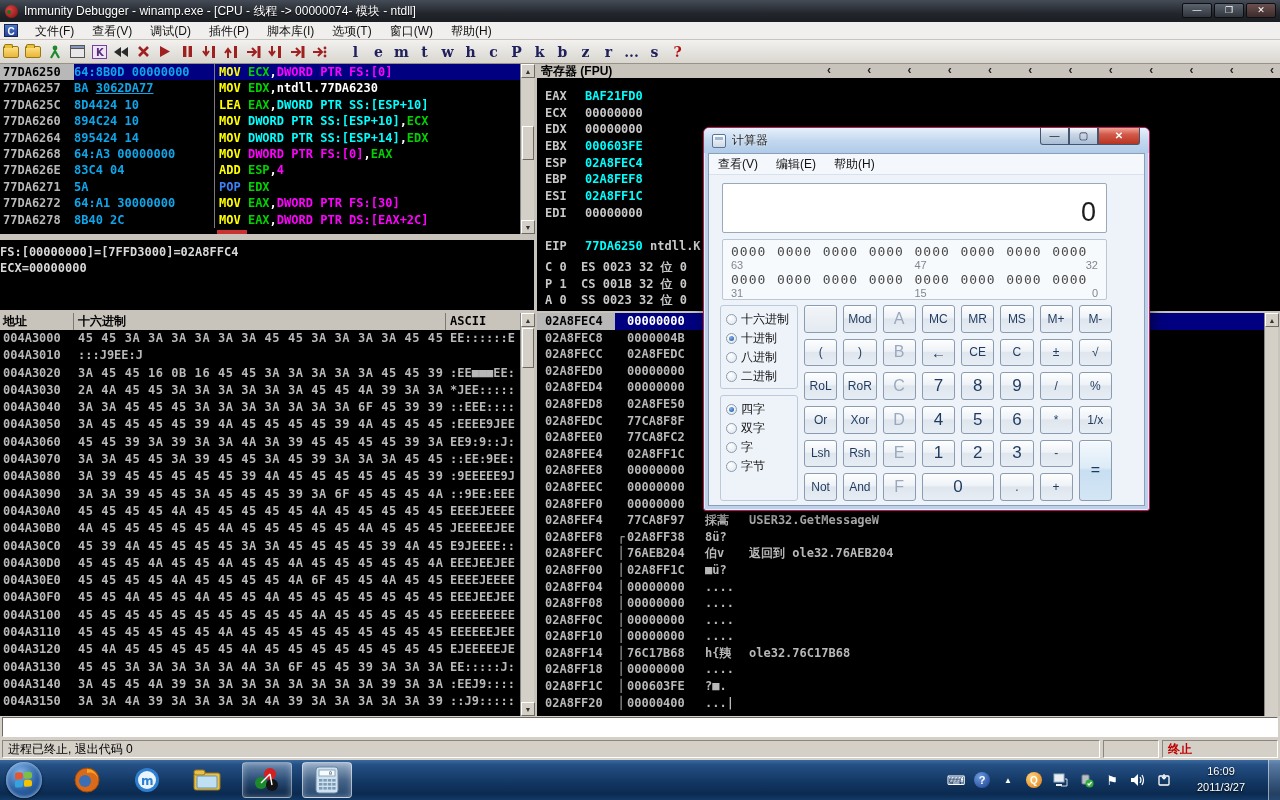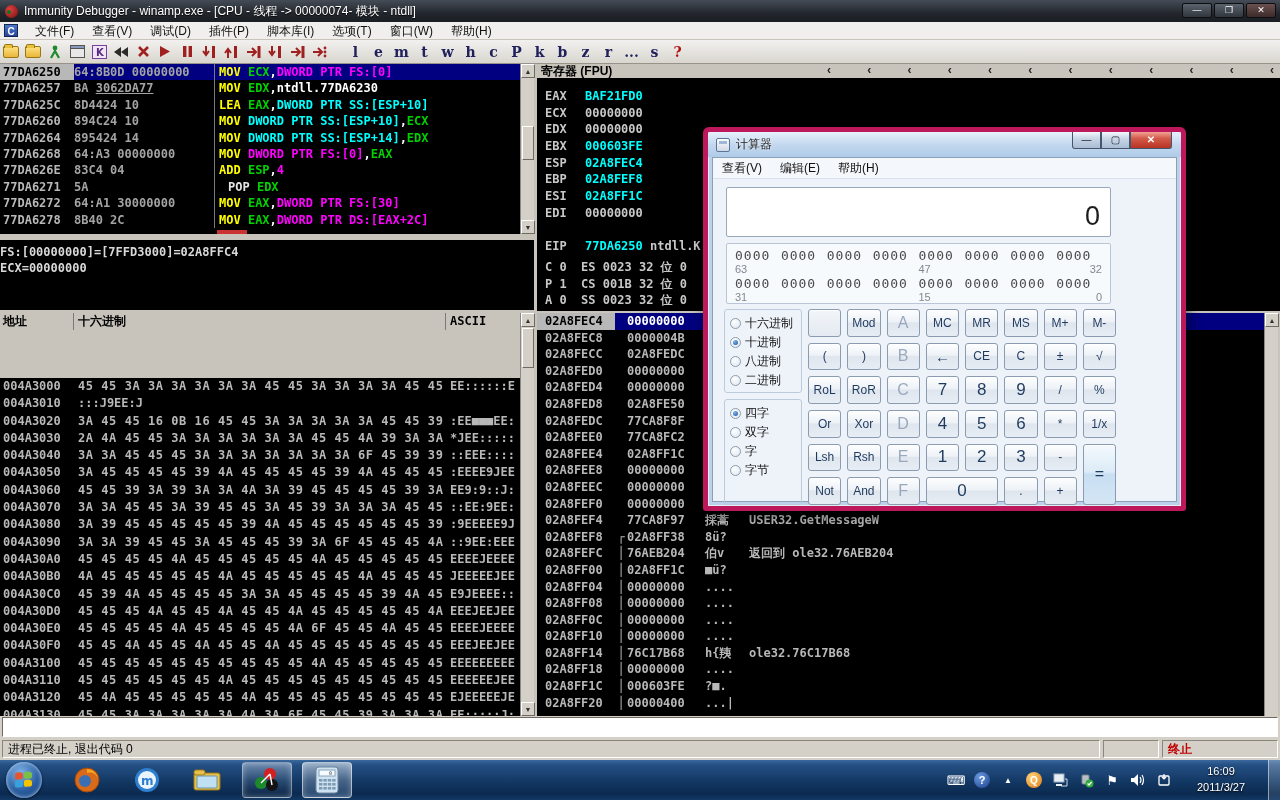--- a/index.html
+++ b/index.html
@@ -36,27 +36,27 @@
   
   .pane { position:absolute; background:#000; overflow:hidden; }
   .scrollbar { position:absolute; width:14px; background:#d4d0c8; border-left:1px solid #888; }
   .sb-btn { width:14px; height:14px; background:#d4d0c8; border:1px solid; border-color:#fff #6e6a63 #6e6a63 #fff;
     font-size:7px; color:#333; text-align:center; line-height:13px; }
   .sb-thumb { position:absolute; left:1px; width:12px; background:#d4d0c8; border:1px solid; border-color:#fff #6e6a63 #6e6a63 #fff; }
 
   
   .dr { display:flex; height:16.4px; line-height:16.4px; white-space:pre; }
   .da { width:74px; color:#b8b8b8; padding-left:3px; flex:none; }
-  .db { width:141px; color:#a3a3a3; flex:none; overflow:hidden; border-right:1px solid #7a7a7a; }
+  .db { width:141px; color:#0ea5e9; flex:none; overflow:hidden; border-right:1px solid #7a7a7a; }
   .dd { padding-left:4px; flex:1; overflow:hidden; }
   .dr.sel { background:#000080; }
   .dr.sel .da { background:#b8b8b8; color:#000; }
   .u { text-decoration:underline; }
   .y { color:#ffff00; } .g { color:#00d200; } .p { color:#ff00ff; }
-  .c { color:#00ffff; } .w { color:#ffffff; } .b { color:#e5e5e5;margin-left:9px; }
+  .c { color:#00ffff; } .w { color:#ffffff; } .b { color:#3b82f6; }
 
   
   #infopane div { color:#d8d8d8; line-height:16px; white-space:pre; }
 
   
   #reg-header { position:absolute; left:537px; top:64px; width:743px; height:14px; background:#c8c4bc; }
   #reg-title { position:absolute; left:4px; top:0; font-size:12px; font-weight:bold; color:#000; line-height:14px; }
   #chevrons { position:absolute; left:290px; right:6px; top:0; height:14px; display:flex; justify-content:space-between; }
   #chevrons span { font-size:12px; font-weight:bold; color:#222; line-height:13px; }
   .rr { display:flex; height:16.7px; line-height:16.7px; white-space:pre; }
@@ -89,22 +89,22 @@
   
   #cmdbar { position:absolute; left:0; top:716px; width:1280px; height:22px; background:#d4d0c8; padding:1px 2px; }
   #cmd-input { width:100%; height:20px; border:1px solid; border-color:#6e6a63 #fff #fff #6e6a63; background:#fff; font-size:12px; padding:0 4px; }
   #statusbar { position:absolute; left:0; top:738px; width:1280px; height:22px; background:#d4d0c8; display:flex; gap:3px; padding:2px 2px; }
   .status-cell { border:1px solid; border-color:#8a867e #fff #fff #8a867e; font-size:12px; line-height:16px; padding:0 5px; }
   #status-left { flex:1; color:#000; }
   #status-mid { width:56px; }
   #status-right { width:116px; color:#c00000; font-weight:bold; }
 
   
-  #calc { position:absolute; left:703px; top:127px; width:483px; height:384px;
-    background:#bdd2ea; border:5px solid #be185d; border-radius:6px 6px 3px 3px;
+  #calc { position:absolute; left:703px; top:127px; width:447px; height:384px;
+    background:#bdd2ea; border:1px solid #be185d; border-radius:6px 6px 3px 3px;
     box-shadow:2px 4px 14px rgba(0,0,0,.55), inset 0 0 0 1px rgba(255,255,255,.6); }
   #calc-titlebar { height:25px; display:flex; align-items:center;
     background:linear-gradient(#e7f1fb,#c3d8ef 50%,#b0cbe8); border-radius:5px 5px 0 0; }
   #calc-icon { width:14px; height:14px; margin:0 6px 0 8px; background:linear-gradient(#fdfdfd,#cfd8e4); border:1px solid #5b759a; border-radius:2px; position:relative; }
   #calc-icon:before { content:""; position:absolute; left:2px; top:2px; right:2px; height:3px; background:#9fb8d8; }
   #calc-title { font-size:12px; color:#1c1c1c; text-shadow:0 0 3px #fff; }
   #calc-winbtns { position:absolute; right:9px; top:0px; display:flex; }
   .cwb { width:29px; height:17px; border:1px solid #44566e; border-top:none; background:linear-gradient(#f4f8fc,#c9d6e6 40%,#a9bdd4); color:#223; font-size:10px; line-height:15px; text-align:center; }
   .cwb:first-child { border-radius:0 0 0 3px; }
   .cwb.close { width:42px; background:linear-gradient(#f2a394,#d35a4a 40%,#b83322); color:#fff; border-radius:0 0 3px 0; font-weight:bold; }
@@ -350,21 +350,21 @@
       <div class="flagline">P 1  CS 001B 32 位 0</div>
       <div class="flagline">A 0  SS 0023 32 位 0</div>
       <div class="flagline">Z 1  DS 0023 32 位 0</div>
     </div>
 
   <div id="hex-header">
     <span class="hh-a">地址</span>
     <span class="hh-b">十六进制</span>
     <span class="hh-c">ASCII</span>
   </div>
-  <div class="pane mono" id="hexdump" style="left:0;top:330px;width:534px;height:386px;margin-top:48px;">
+  <div class="pane mono" id="hexdump" style="left:0;top:330px;width:534px;height:386px;">
       <div class="hxr"><span class="hxa">004A3000</span><span class="hxb">45 45 3A 3A 3A 3A 3A 3A 45 45 3A 3A 3A 3A 45 45</span><span class="hxs">EE::::::E</span></div>
       <div class="hxr"><span class="hxa">004A3010</span><span class="hxs">:::J9EE:J</span></div>
       <div class="hxr"><span class="hxa">004A3020</span><span class="hxb">3A 45 45 16 0B 16 45 45 3A 3A 3A 3A 3A 45 45 39</span><span class="hxs">:EE■■■EE:</span></div>
       <div class="hxr"><span class="hxa">004A3030</span><span class="hxb">2A 4A 45 45 3A 3A 3A 3A 3A 3A 45 45 4A 39 3A 3A</span><span class="hxs">*JEE:::::</span></div>
       <div class="hxr"><span class="hxa">004A3040</span><span class="hxb">3A 3A 45 45 45 3A 3A 3A 3A 3A 3A 3A 6F 45 39 39</span><span class="hxs">::EEE::::</span></div>
       <div class="hxr"><span class="hxa">004A3050</span><span class="hxb">3A 45 45 45 45 39 4A 45 45 45 45 39 4A 45 45 45</span><span class="hxs">:EEEE9JEE</span></div>
       <div class="hxr"><span class="hxa">004A3060</span><span class="hxb">45 45 39 3A 39 3A 3A 4A 3A 39 45 45 45 45 39 3A</span><span class="hxs">EE9:9::J:</span></div>
       <div class="hxr"><span class="hxa">004A3070</span><span class="hxb">3A 3A 45 45 3A 39 45 45 3A 45 39 3A 3A 3A 45 45</span><span class="hxs">::EE:9EE:</span></div>
       <div class="hxr"><span class="hxa">004A3080</span><span class="hxb">3A 39 45 45 45 45 45 39 4A 45 45 45 45 45 45 39</span><span class="hxs">:9EEEEE9J</span></div>
       <div class="hxr"><span class="hxa">004A3090</span><span class="hxb">3A 3A 39 45 45 3A 45 45 45 39 3A 6F 45 45 45 4A</span><span class="hxs">::9EE:EEE</span></div>

